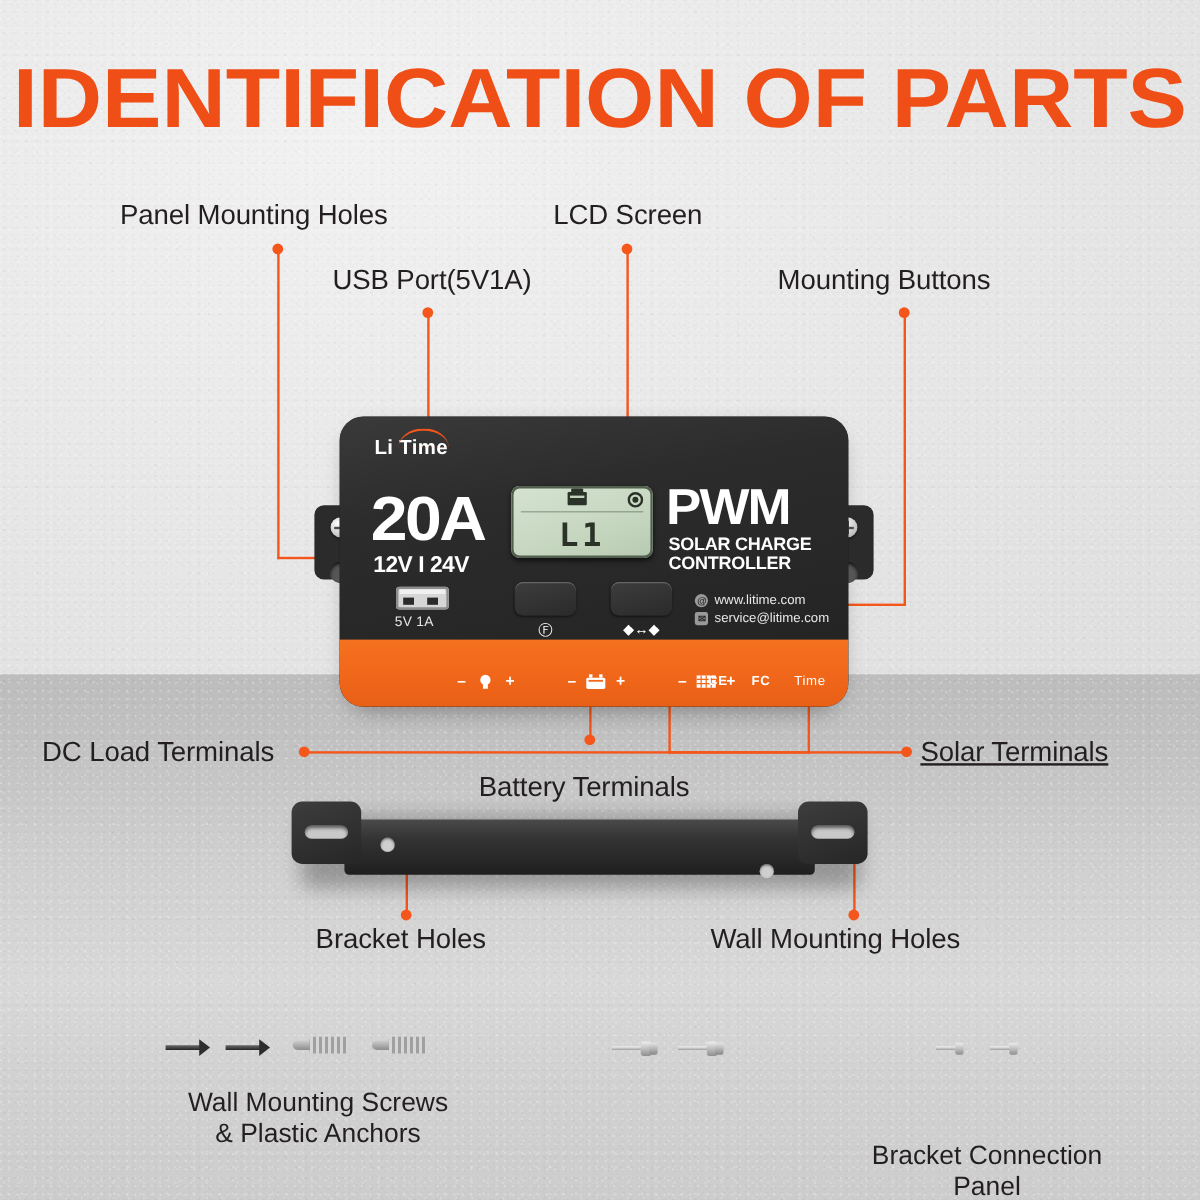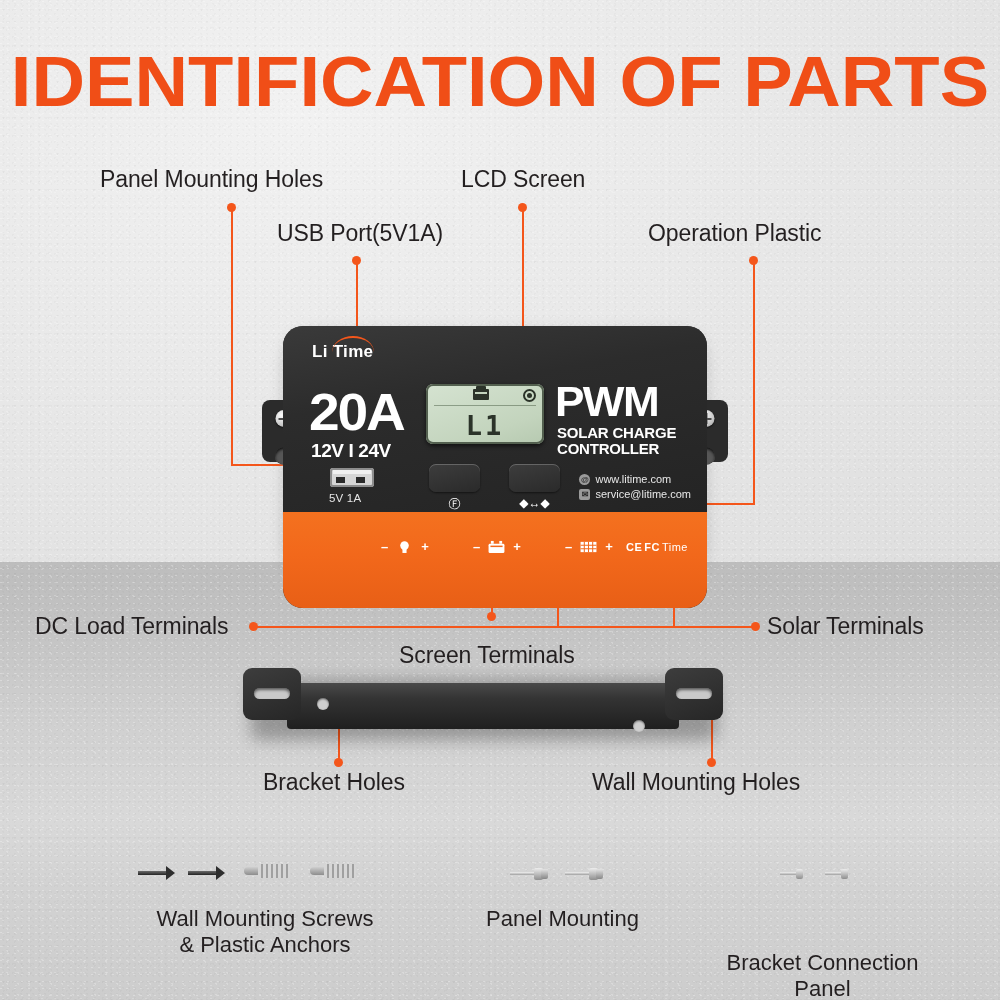--- a/index.html
+++ b/index.html
@@ -54,21 +54,21 @@
   
   .lead { position:absolute; background:#f4561b; }
   .lead.v { width:2px; }
   .lead.h { height:2px; }
   .dot {
     position:absolute; width:9px; height:9px; border-radius:50%;
     background:#f4561b;
   }
   
   #device {
-    position:absolute; left:283px; top:326px; width:424px; height:282px;
+    position:absolute; left:283px; top:347px; width:424px; height:242px;
   }
   .dev-shadow {
     position:absolute; left:6px; top:10px; width:412px; height:236px;
     border-radius:22px; background:rgba(0,0,0,.30); filter:blur(9px);
   }
   .ear {
     position:absolute; width:44px; height:62px; background:#2b2b2b;
     border-radius:8px; top:74px;
   }
   .ear.left  { left:-21px; }
@@ -210,21 +210,21 @@
   .btn-ico.two { left:226px; }
   .term {
     position:absolute; top:213px; color:#fff; font-size:13px;
     display:flex; align-items:center; gap:7px; font-weight:bold;
   }
   .term .sym {
     width:19px; height:14px; display:inline-block; position:relative;
   }
   .cert {
     position:absolute; right:19px; top:215px; color:#fff;
-    font-size:11px; letter-spacing:.5px; display:flex; gap:2px; align-items:center;
+    font-size:11px; letter-spacing:.5px; display:flex; gap:20px; align-items:center;
   }
   .cert b { font-weight:bold; }
   
   #bracket { position:absolute; left:243px; top:668px; width:480px; height:72px; }
   .br-shadow {
     position:absolute; left:8px; top:12px; width:466px; height:60px;
     background:rgba(0,0,0,.28); filter:blur(8px); border-radius:8px;
   }
   .br-end {
     position:absolute; top:0; width:58px; height:52px; border-radius:9px;
@@ -302,24 +302,24 @@
   <div class="band-mid"></div>
   <div class="band-bot"></div>
   <div class="noise"></div>
 </div>
 
 <div id="title">IDENTIFICATION OF PARTS</div>
 
 <div class="lbl big" style="left:100px; top:166px;">Panel Mounting Holes</div>
 <div class="lbl big" style="left:461px; top:166px;">LCD Screen</div>
 <div class="lbl big" style="left:277px; top:220px;">USB Port(5V1A)</div>
-<div class="lbl big" style="left:648px; top:220px;">Operation Plastic</div>
+<div class="lbl big" style="left:648px; top:220px;">Mounting Buttons</div>
 <div class="lbl big" style="left:35px; top:613px;">DC Load Terminals</div>
-<div class="lbl big" style="left:399px; top:642px;">Screen Terminals</div>
-<div class="lbl big" style="left:767px; top:613px;">Solar Terminals</div>
+<div class="lbl big" style="left:399px; top:642px;">Battery Terminals</div>
+<div class="lbl big" style="left:767px; top:613px;text-decoration:underline;">Solar Terminals</div>
 <div class="lbl big" style="left:263px; top:769px;">Bracket Holes</div>
 <div class="lbl big" style="left:592px; top:769px;">Wall Mounting Holes</div>
 
 <div class="dot" style="left:227px; top:203px;"></div>
 <div class="lead v" style="left:231px; top:207px; height:259px;"></div>
 <div class="lead h" style="left:231px; top:464px; width:72px;"></div>
 
 <div class="dot" style="left:749px; top:256px;"></div>
 <div class="lead v" style="left:753px; top:260px; height:244px;"></div>
 <div class="lead h" style="left:490px; top:503px; width:265px;"></div>
@@ -488,21 +488,20 @@
     <div class="rod"></div>
     <div class="nut"></div>
     <div class="nut2"></div>
   </div>
   <div class="post" style="left:110px; top:10px;">
     <div class="rod"></div>
     <div class="nut"></div>
     <div class="nut2"></div>
   </div>
   <div class="hw-cap" style="left:0; top:48px; width:215px;">
-    <div>Panel Mounting</div>
   </div>
 </div>
 
 <div class="hw" style="left:715px; top:858px; width:215px;">
   <div class="post small" style="left:65px; top:10px;">
     <div class="rod"></div>
     <div class="nut"></div>
   </div>
   <div class="post small" style="left:110px; top:10px;">
     <div class="rod"></div>

